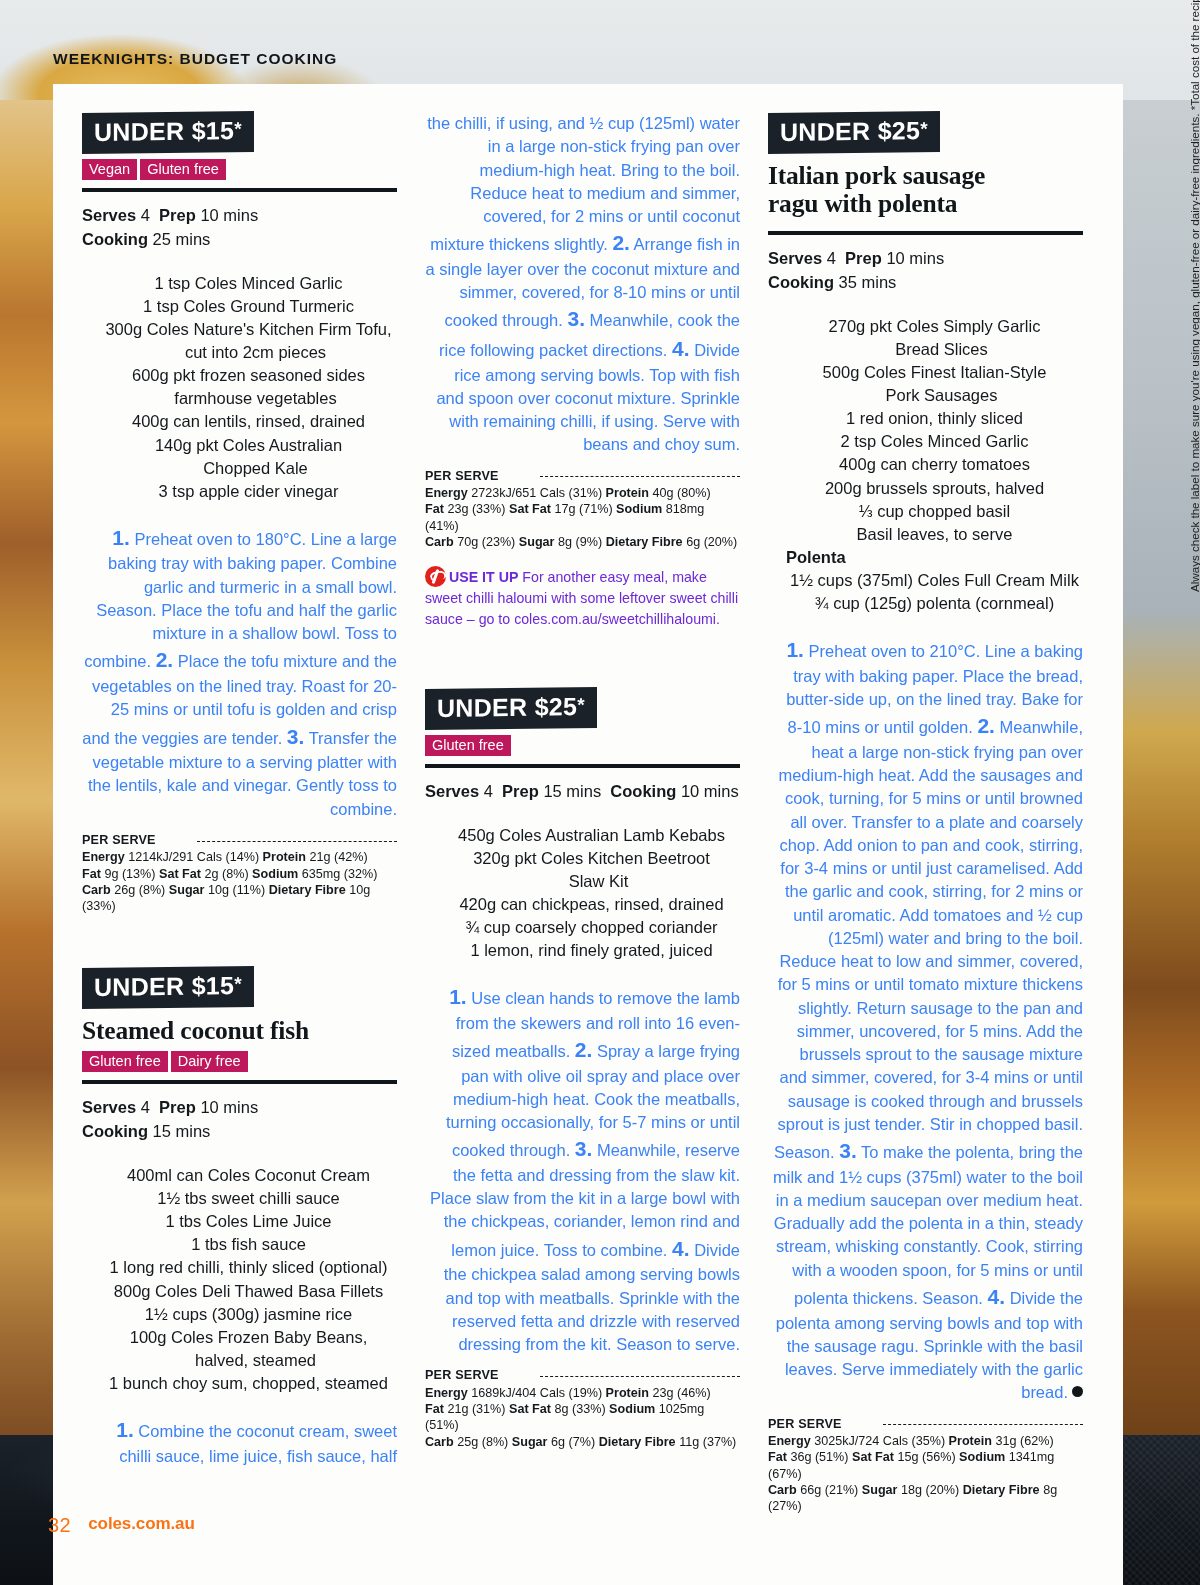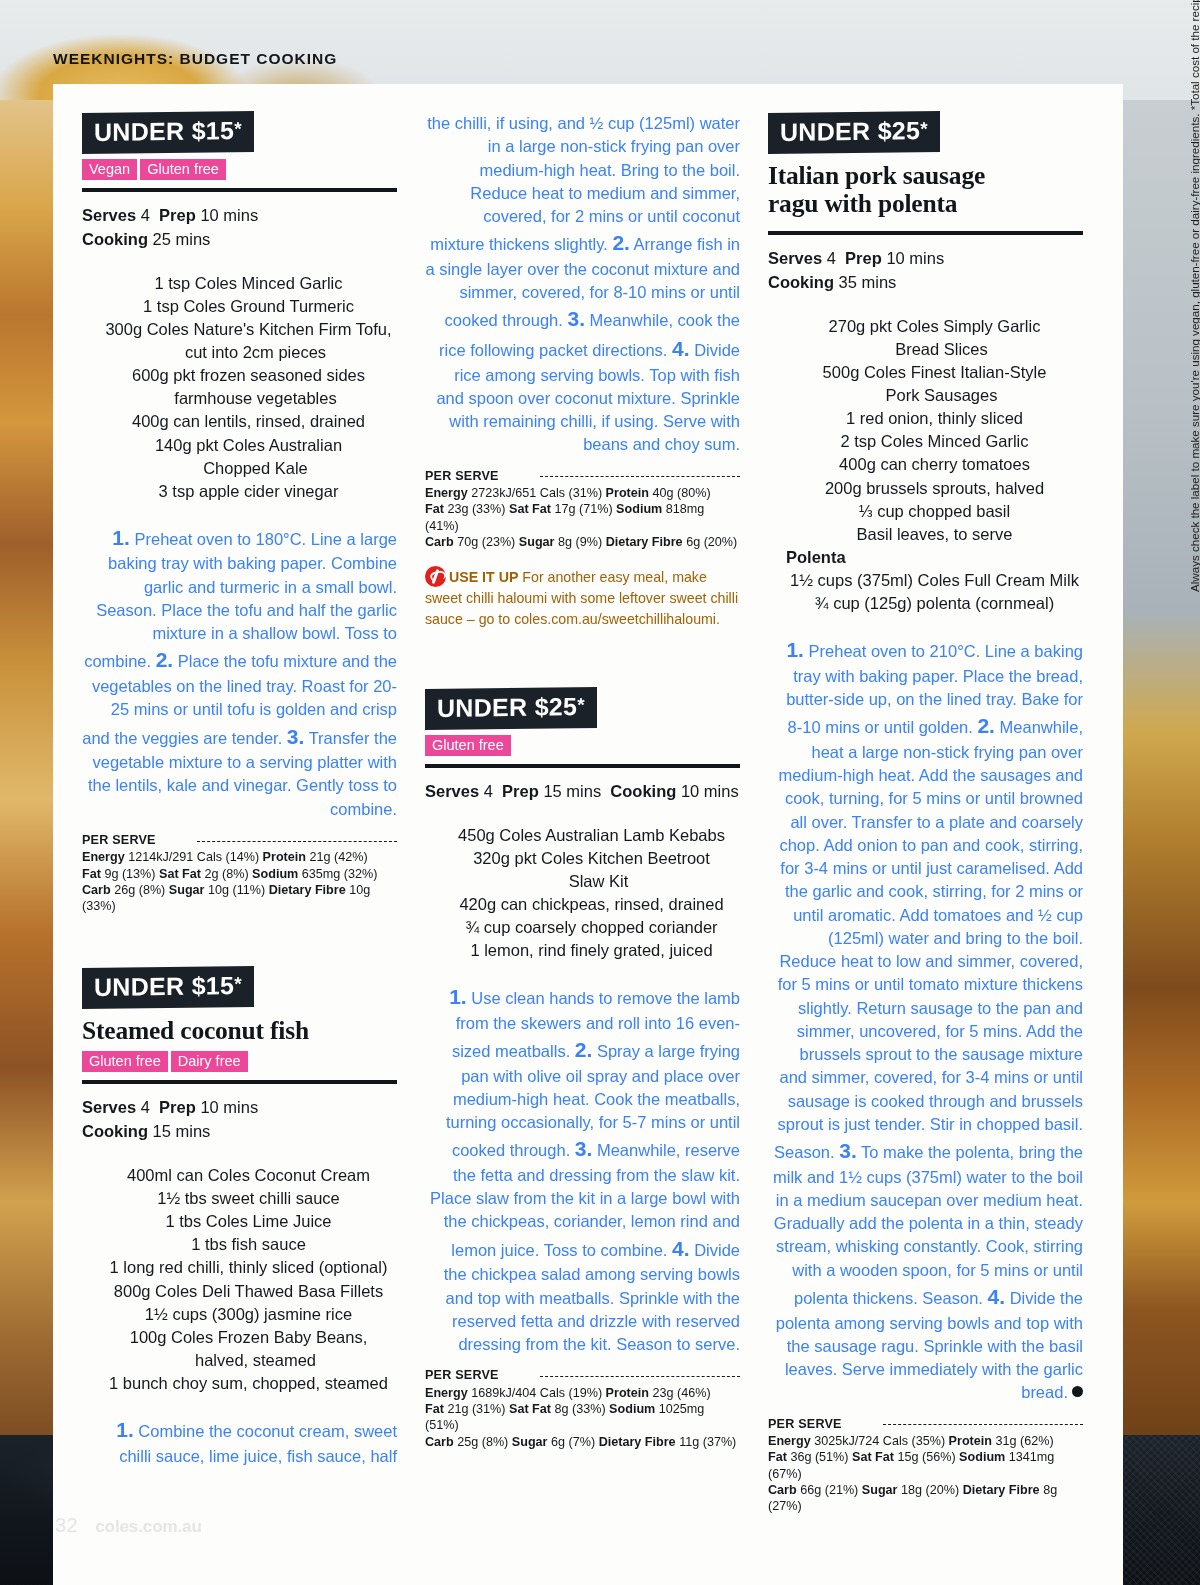--- a/index.html
+++ b/index.html
@@ -107,21 +107,21 @@
     font-size: 25.5px;
     line-height: 1.08;
     color: #11161b;
     margin: 3px 0 7px 0;
     letter-spacing: -0.2px;
   }
 
   .tags { margin-bottom: 7px; }
   .tag {
     display: inline-block;
-    background: #ec4899;
+    background: #be185d;
     color: #ffffff;
     font-size: 14.5px;
     padding: 2px 7px 3px 7px;
     margin-right: 3px;
   }
 
   .rule {
     border-top: 4.5px solid #11161b;
     margin: 8px 0 12px 0;
   }
@@ -185,21 +185,21 @@
     position: relative;
     top: 1px;
   }
   .nutrition b { font-weight: bold; }
 
   
   .useitup {
     margin-top: 16px;
     font-size: 14.2px;
     line-height: 1.46;
-    color: #a16207;
+    color: #6d28d9;
   }
   .useitup-icon {
     display: inline-block;
     width: 21px; height: 21px;
     border-radius: 50%;
     background: #e2211c;
     position: relative;
     vertical-align: -5px;
     margin-right: 3px;
   }
@@ -242,24 +242,24 @@
     font-size: 11.6px;
     line-height: 1.55;
     color: #1d1d1d;
     text-align: left;
     white-space: normal;
   }
 
   
   .footer {
     position: absolute;
-    left: 55px; bottom: 48px;
+    left: 48px; bottom: 48px;
     display: flex;
-    align-items: flex-end;
-    color: #e5e5e5;
+    align-items: flex-start;
+    color: #f97316;
   }
   .page-num { font-size: 20px; margin-right: 17px; letter-spacing: 0.5px; }
   .site { font-size: 17px; font-weight: bold; letter-spacing: -0.1px; }
 </style>
 </head>
 <body>
 
 <div class="bg-photo">
   <div class="bg-top-food"></div>
   <div class="bg-left-strip"></div>

